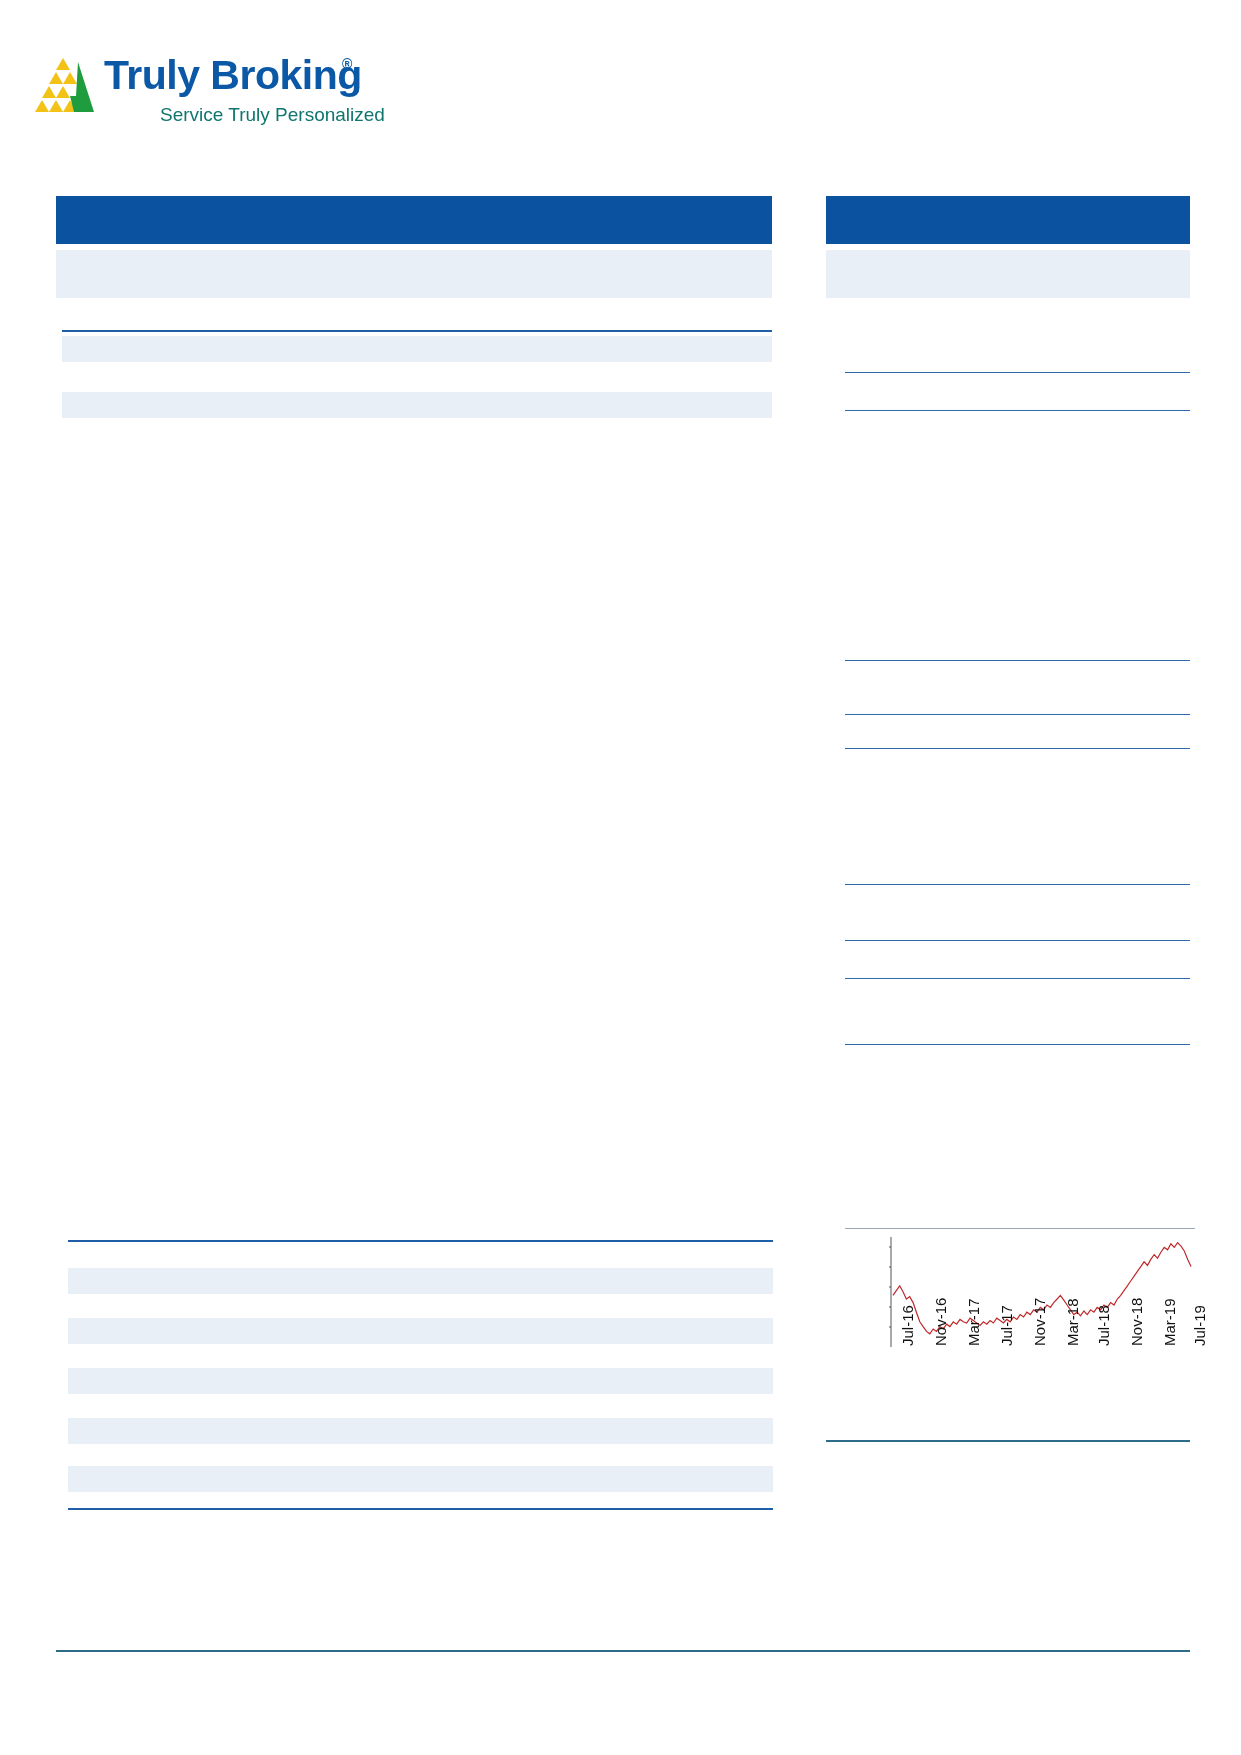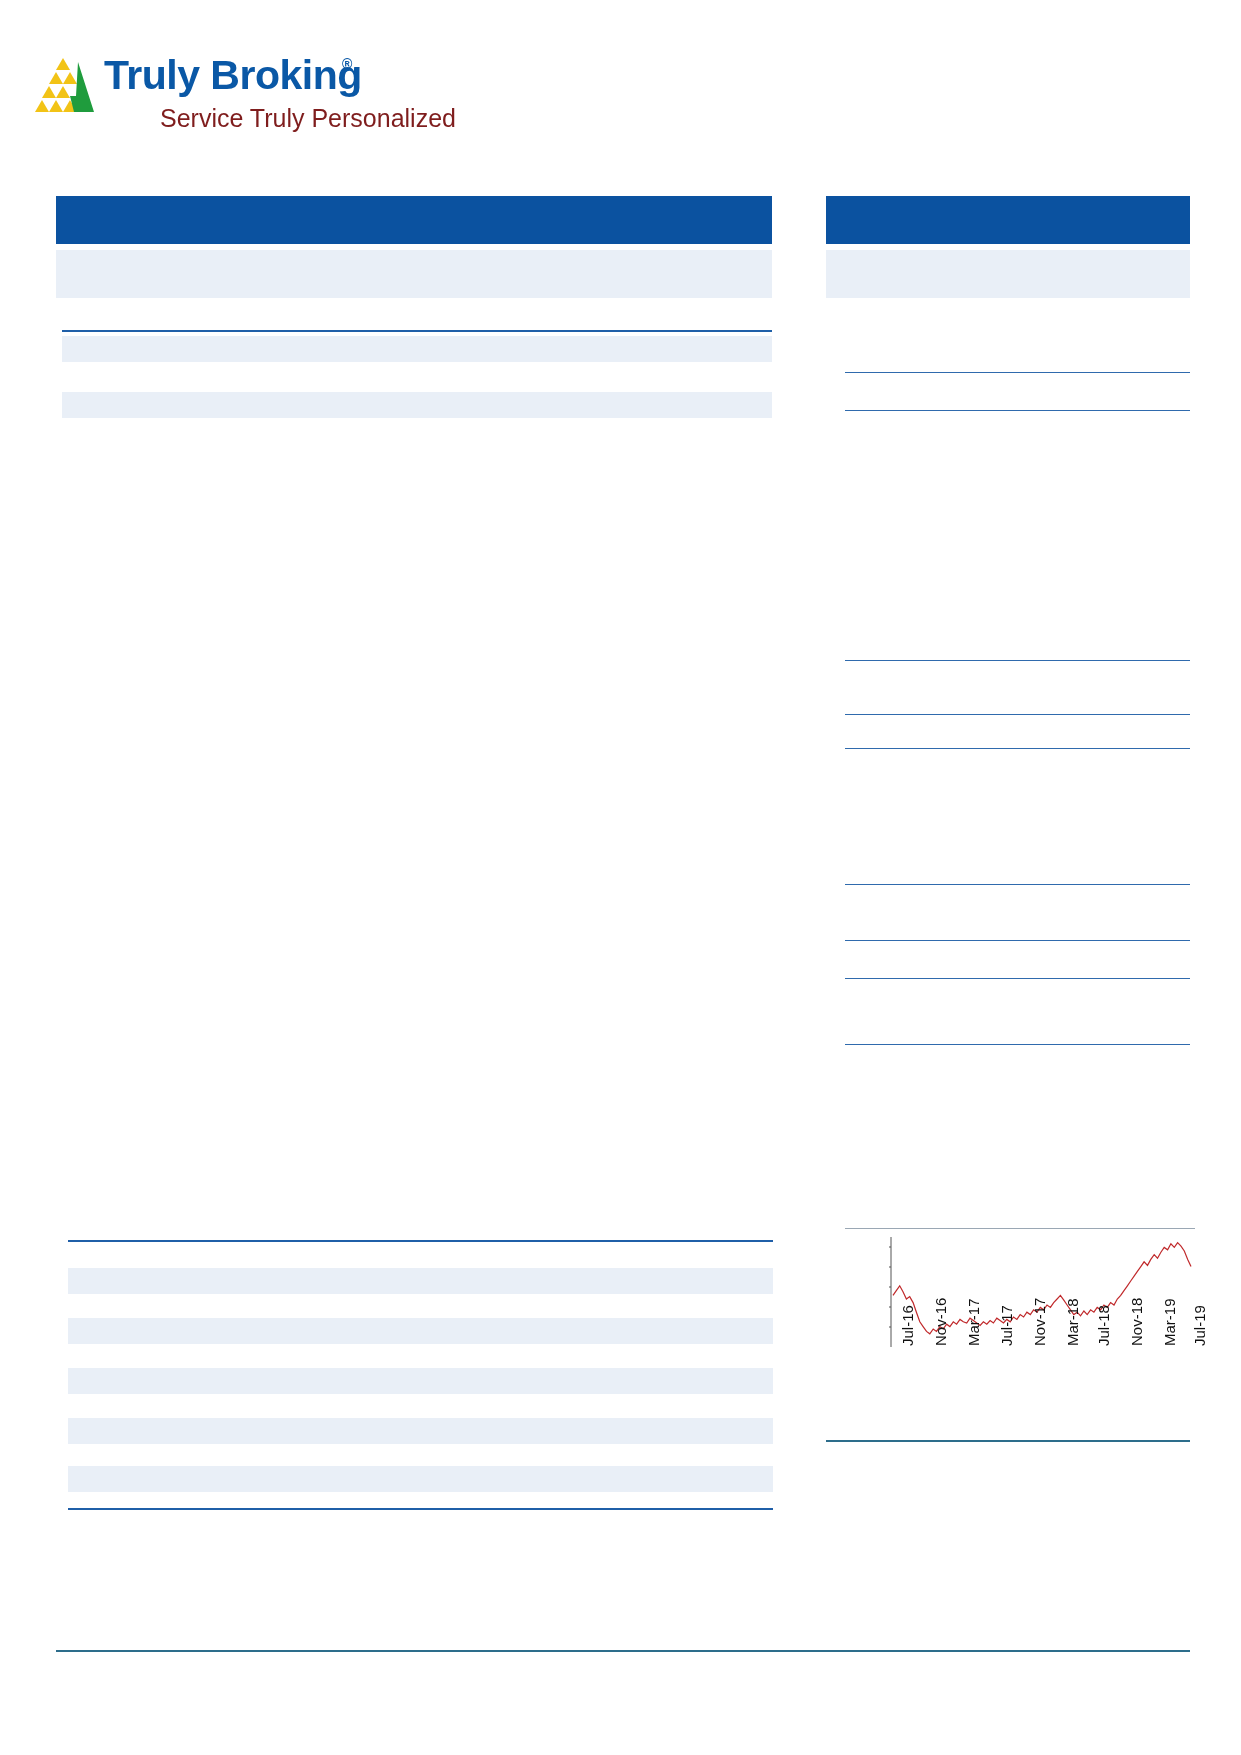--- a/index.html
+++ b/index.html
@@ -46,22 +46,22 @@
     left: 310px;
     top: 4px;
     font-size: 14px;
     color: #0a58a6;
     font-weight: bold;
   }
   .logo-tagline {
     position: absolute;
     left: 128px;
     top: 52px;
-    font-size: 25px;
-    color: #7f1d1d;
+    font-size: 19px;
+    color: #0f766e;
     white-space: nowrap;
   }
 
   
   .bar-blue {
     position: absolute;
     background: #0b52a0;
   }
   .bar-light {
     position: absolute;

